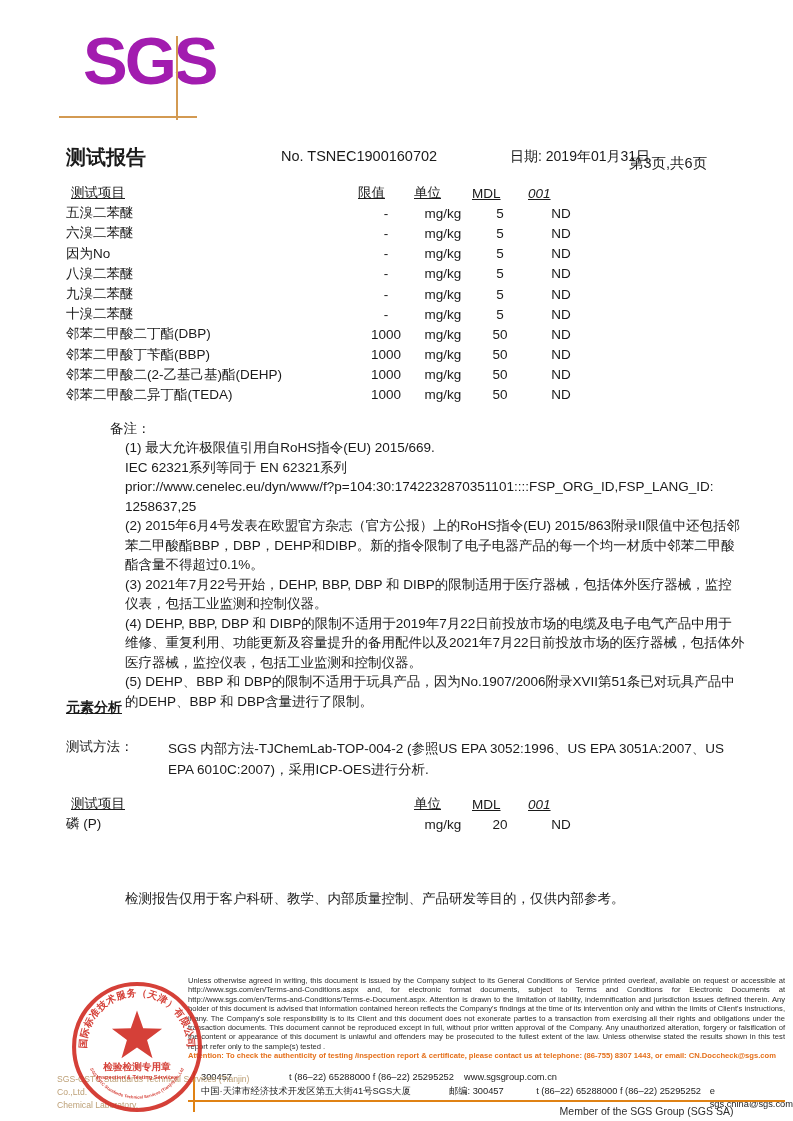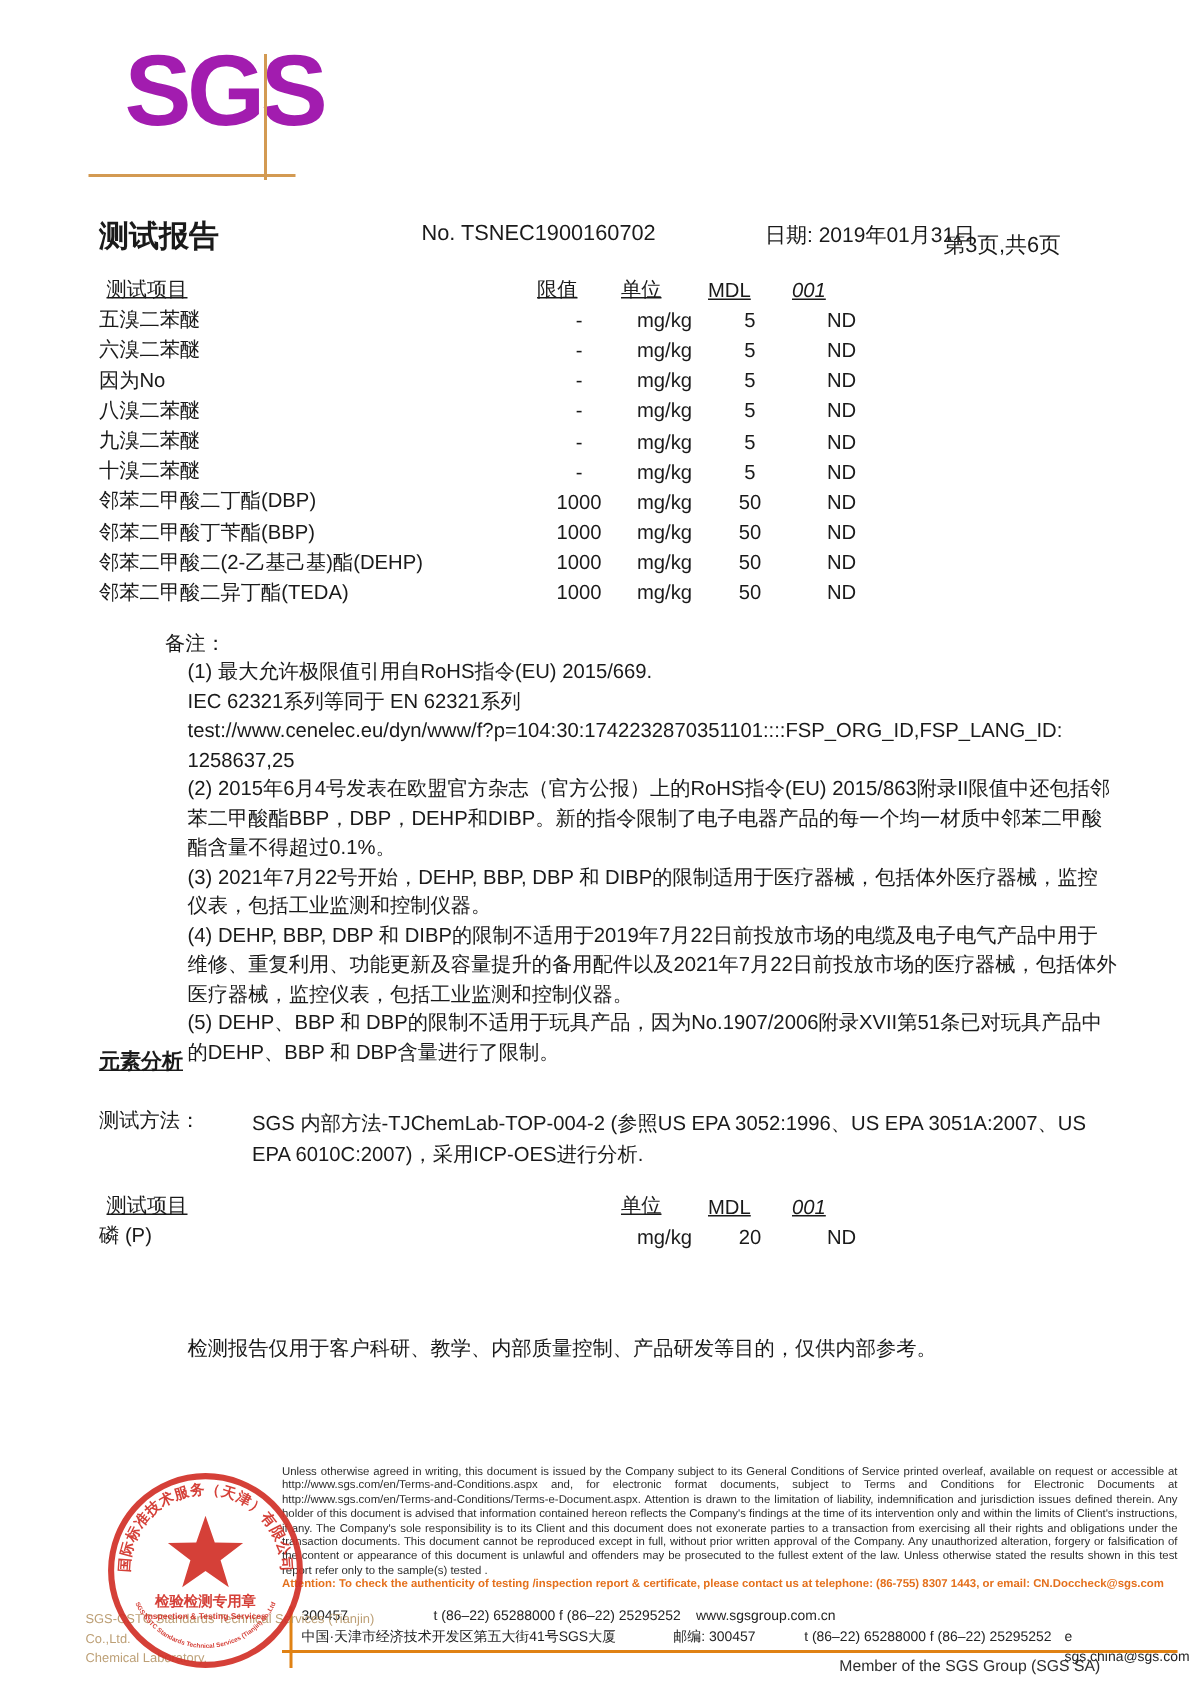--- a/index.html
+++ b/index.html
@@ -160,21 +160,21 @@
           <td>50</td>
           <td>ND</td>
         </tr>
   </tbody>
     </table>
 
   <div class="remarks-label">备注：</div>
   <div class="remarks-notes">
     <div>(1) 最大允许极限值引用自RoHS指令(EU) 2015/669.</div>
     <div>IEC 62321系列等同于 EN 62321系列</div>
-    <div>test://www.cenelec.eu/dyn/www/f?p=104:30:1742232870351101::::FSP_ORG_ID,FSP_LANG_ID:</div>
+    <div>prior://www.cenelec.eu/dyn/www/f?p=104:30:1742232870351101::::FSP_ORG_ID,FSP_LANG_ID:</div>
     <div>1258637,25</div>
     <div>(2) 2015年6月4号发表在欧盟官方杂志（官方公报）上的RoHS指令(EU) 2015/863附录II限值中还包括邻苯二甲酸酯BBP，DBP，DEHP和DIBP。新的指令限制了电子电器产品的每一个均一材质中邻苯二甲酸酯含量不得超过0.1%。</div>
     <div>(3) 2021年7月22号开始，DEHP, BBP, DBP 和 DIBP的限制适用于医疗器械，包括体外医疗器械，监控仪表，包括工业监测和控制仪器。</div>
     <div>(4) DEHP, BBP, DBP 和 DIBP的限制不适用于2019年7月22日前投放市场的电缆及电子电气产品中用于维修、重复利用、功能更新及容量提升的备用配件以及2021年7月22日前投放市场的医疗器械，包括体外医疗器械，监控仪表，包括工业监测和控制仪器。</div>
     <div>(5) DEHP、BBP 和 DBP的限制不适用于玩具产品，因为No.1907/2006附录XVII第51条已对玩具产品中的DEHP、BBP 和 DBP含量进行了限制。</div>
   </div>
 
   <div class="ea-heading">元素分析</div>
   <div class="method-label">测试方法：</div>
   <div class="method-text">SGS 内部方法-TJChemLab-TOP-004-2 (参照US EPA 3052:1996、US EPA 3051A:2007、US EPA 6010C:2007)，采用ICP-OES进行分析.</div>

